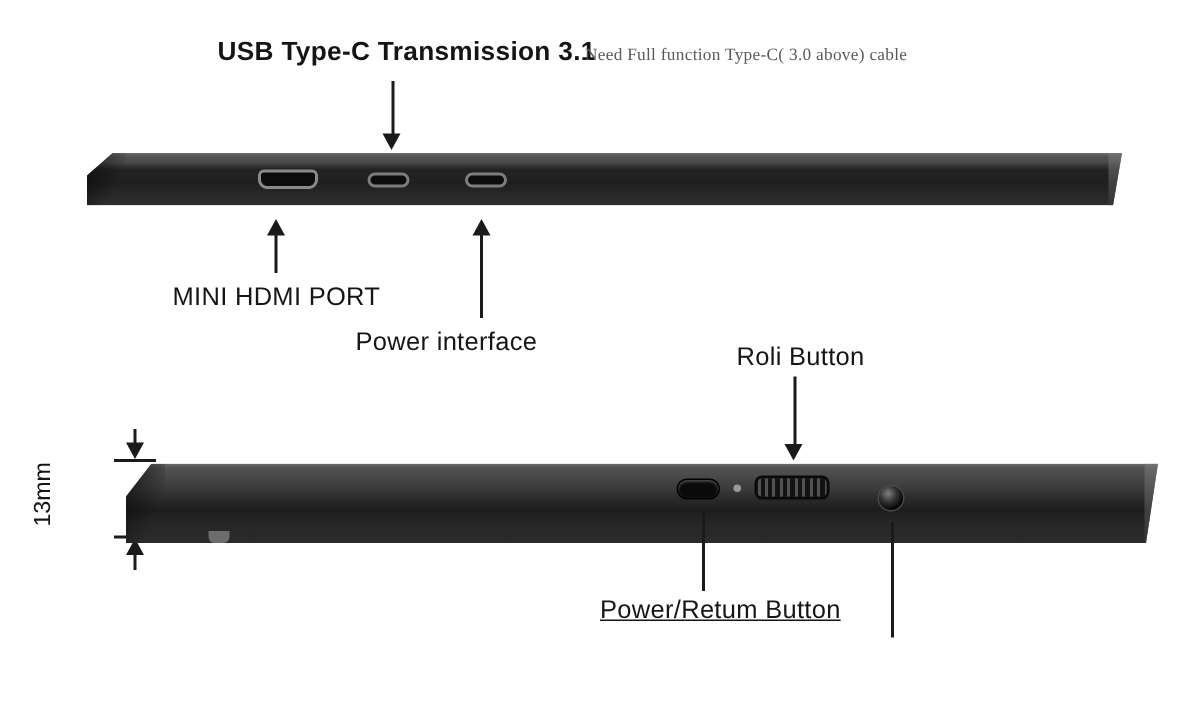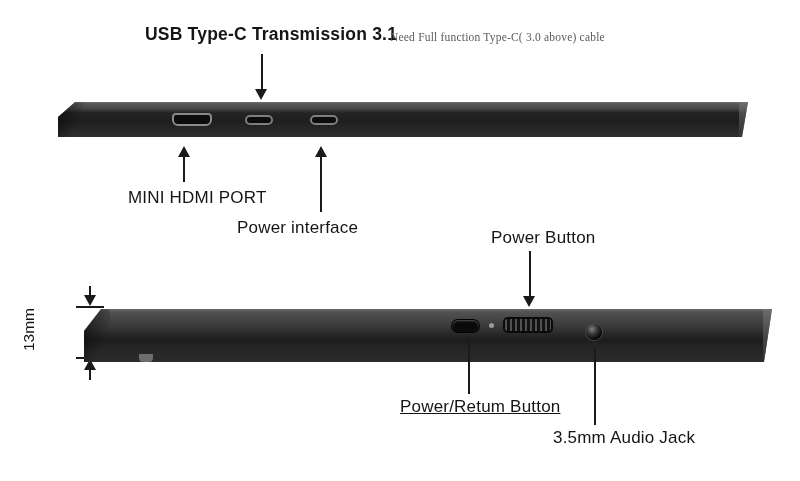--- a/index.html
+++ b/index.html
@@ -63,27 +63,27 @@
   <div class="device device1">
     <div class="tipshade"></div>
     <div class="endcap"></div>
     <div class="port hdmi" style="left:114px; top:11px;"></div>
     <div class="port usbc" style="left:187px; top:13px;"></div>
     <div class="port usbc" style="left:252px; top:13px;"></div>
   </div>
 
   <div class="tri up" style="left:178px; top:146px;"></div>
   <div class="vline" style="left:183px; top:156px; height:26px;"></div>
-  <div class="label" style="left:115px; top:188px;margin-left:13px;">MINI HDMI PORT</div>
+  <div class="label" style="left:115px; top:188px;">MINI HDMI PORT</div>
 
   <div class="tri up" style="left:315px; top:146px;"></div>
   <div class="vline" style="left:320px; top:156px; height:56px;"></div>
   <div class="label" style="left:237px; top:218px;">Power interface</div>
 
-  <div class="label" style="left:491px; top:228px;">Power Button</div>
+  <div class="label" style="left:491px; top:228px;">Roli Button</div>
   <div class="vline" style="left:529px; top:251px; height:46px;"></div>
   <div class="tri down" style="left:523px; top:296px;"></div>
 
   <div class="dim13" style="left:20px; top:308px;">13mm</div>
   <div class="vline" style="left:89px; top:286px; height:10px;"></div>
   <div class="tri down" style="left:84px; top:295px;"></div>
   <div class="hline" style="left:76px; top:306px; width:28px;"></div>
   <div class="hline" style="left:76px; top:357px; width:28px;"></div>
   <div class="tri up" style="left:84px; top:359px;"></div>
   <div class="vline" style="left:89px; top:370px; height:10px;"></div>
@@ -95,15 +95,14 @@
     <div class="feature ind-dot" style="left:405px; top:14px;"></div>
     <div class="feature slider" style="left:421px; top:10px;"></div>
     <div class="feature jack" style="left:502px; top:15px;"></div>
   </div>
   <div class="foot" style="left:139px; top:354px;"></div>
 
   <div class="vline" style="left:468px; top:340px; height:54px;"></div>
   <div class="label" style="left:400px; top:397px;text-decoration:underline;">Power/Retum Button</div>
 
   <div class="vline" style="left:594px; top:348px; height:77px;"></div>
-  <div class="label" style="left:553px; top:428px;">3.5mm Audio Jack</div>
 
 </div>
 
 </body></html>

